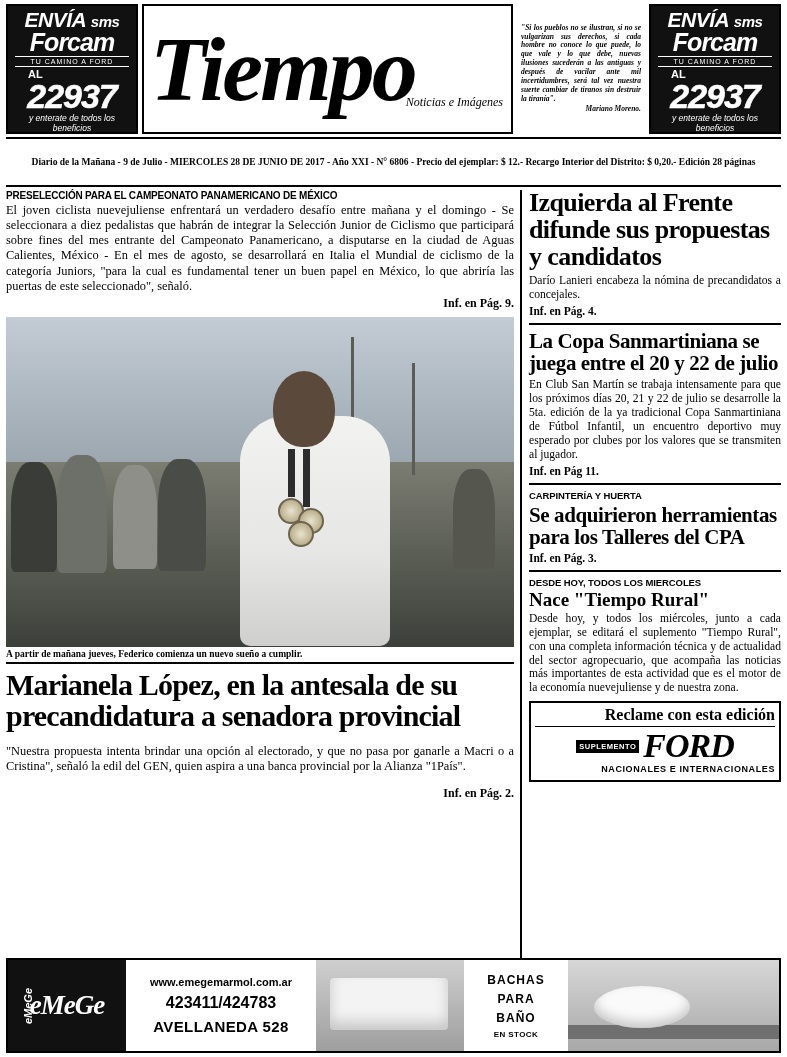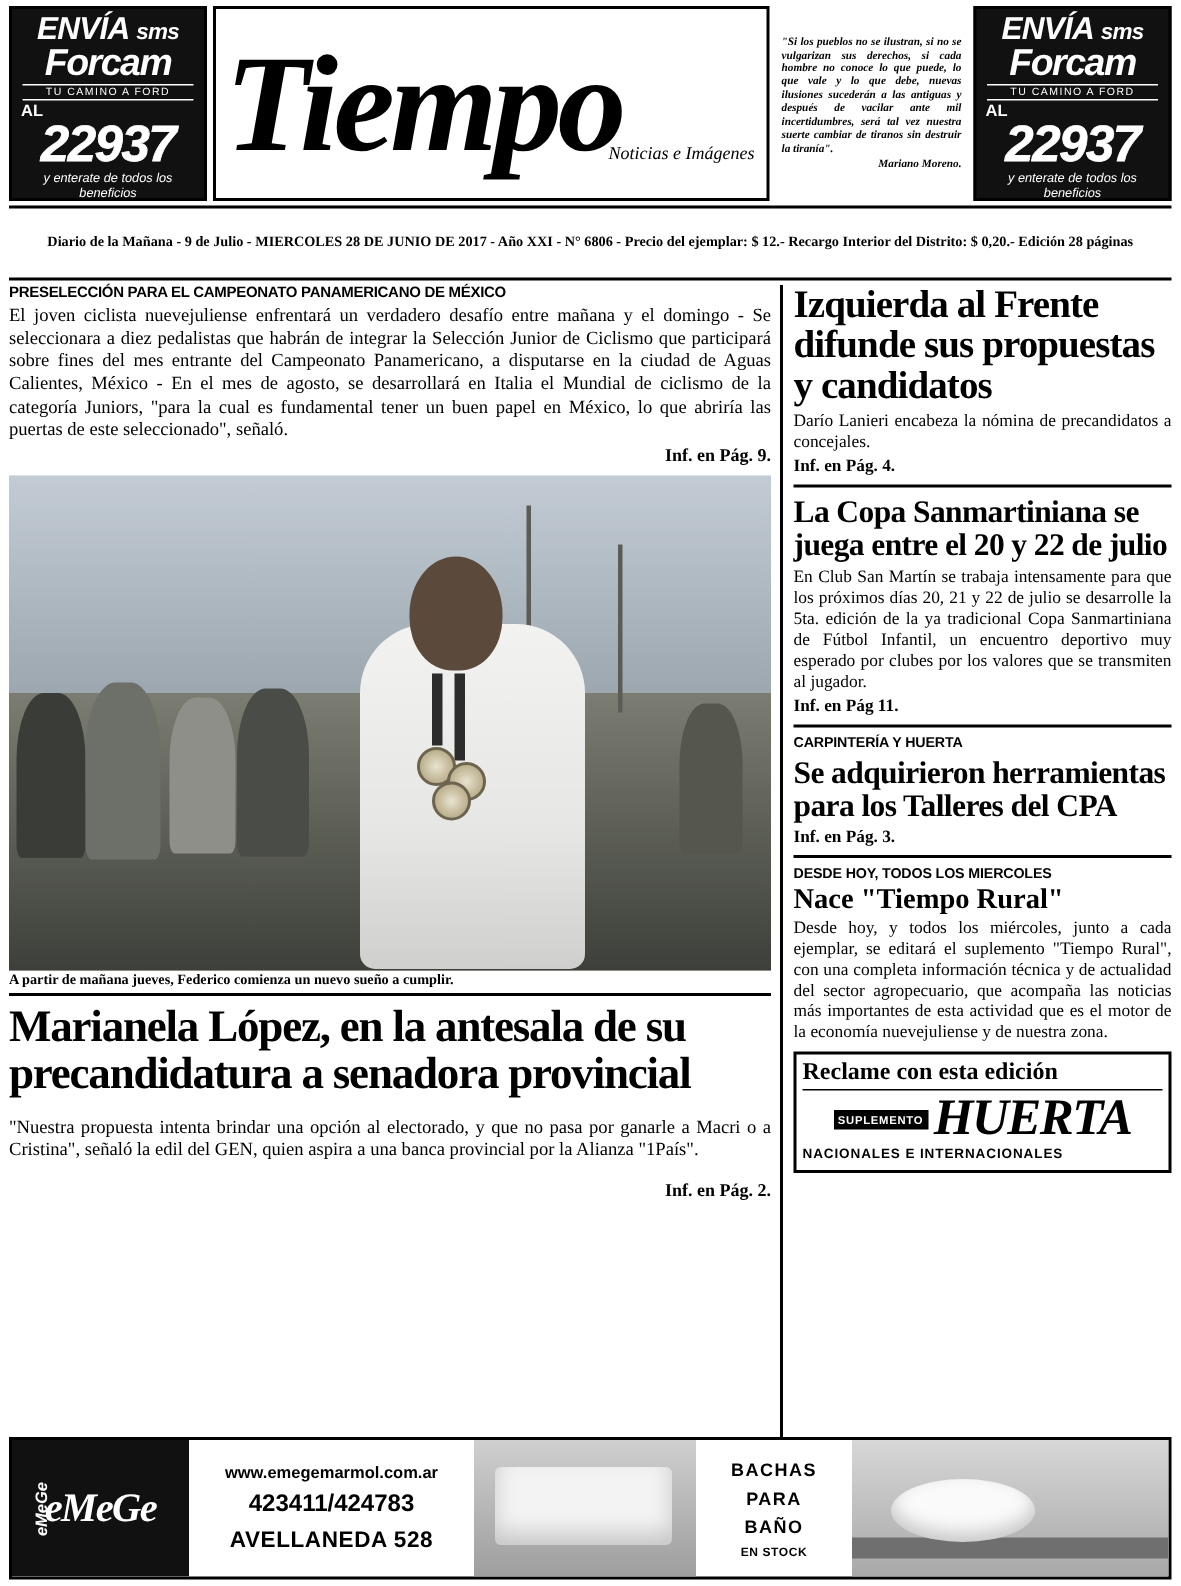--- a/index.html
+++ b/index.html
@@ -60,21 +60,21 @@
     border-top: 1px solid #fff;
     border-bottom: 1px solid #fff;
     width: 92%;
     margin: 1px auto 2px auto;
     padding: 1px 0;
   }
   .sms-al {
     font-size: 11px;
     font-weight: bold;
     align-self: flex-start;
-    margin-left: 4px;
+    margin-left: 18px;
     line-height: 1;
   }
   .sms-number {
     font-size: 34px;
     font-weight: bold;
     font-style: italic;
     line-height: 0.95;
     letter-spacing: -1px;
     -webkit-text-stroke: 0.5px #fff;
   }
@@ -308,21 +308,21 @@
   .rule {
     border-top: 2px solid #000;
     margin: 6px 0 5px 0;
   }
 
   
   .extra-box {
     border: 2px solid #000;
     margin-top: 6px;
     padding: 3px 4px 6px 4px;
-    text-align: left;
+    text-align: right;
   }
   .extra-claim {
     font-family: "Liberation Serif", serif;
     font-size: 16px;
     font-weight: bold;
     border-bottom: 1px solid #000;
     padding-bottom: 2px;
     margin-bottom: 4px;
   }
   .extra-row {
@@ -538,21 +538,21 @@
       <div class="rule"></div>
 
       <div class="r-kicker">DESDE HOY, TODOS LOS MIERCOLES</div>
       <h2 class="r-head-m">Nace "Tiempo Rural"</h2>
       <p class="r-text">Desde hoy, y todos los miércoles, junto a cada ejemplar, se editará el suplemento "Tiempo Rural", con una completa información técnica y de actualidad del sector agropecuario, que acompaña las noticias más importantes de esta actividad que es el motor de la economía nuevejuliense y de nuestra zona.</p>
 
       <div class="extra-box">
         <div class="extra-claim">Reclame con esta edición</div>
         <div class="extra-row">
           <span class="extra-suple">SUPLEMENTO</span>
-          <span class="extra-word">HUERTA</span>
+          <span class="extra-word">FORD</span>
         </div>
         <div class="extra-nac">NACIONALES E INTERNACIONALES</div>
       </div>
     </div>
   </div>
 
   <div class="ad">
     <div class="ad-logo">
       <span class="ad-logo-side">eMeGe</span>
       <span class="ad-logo-main">eMeGe</span>

